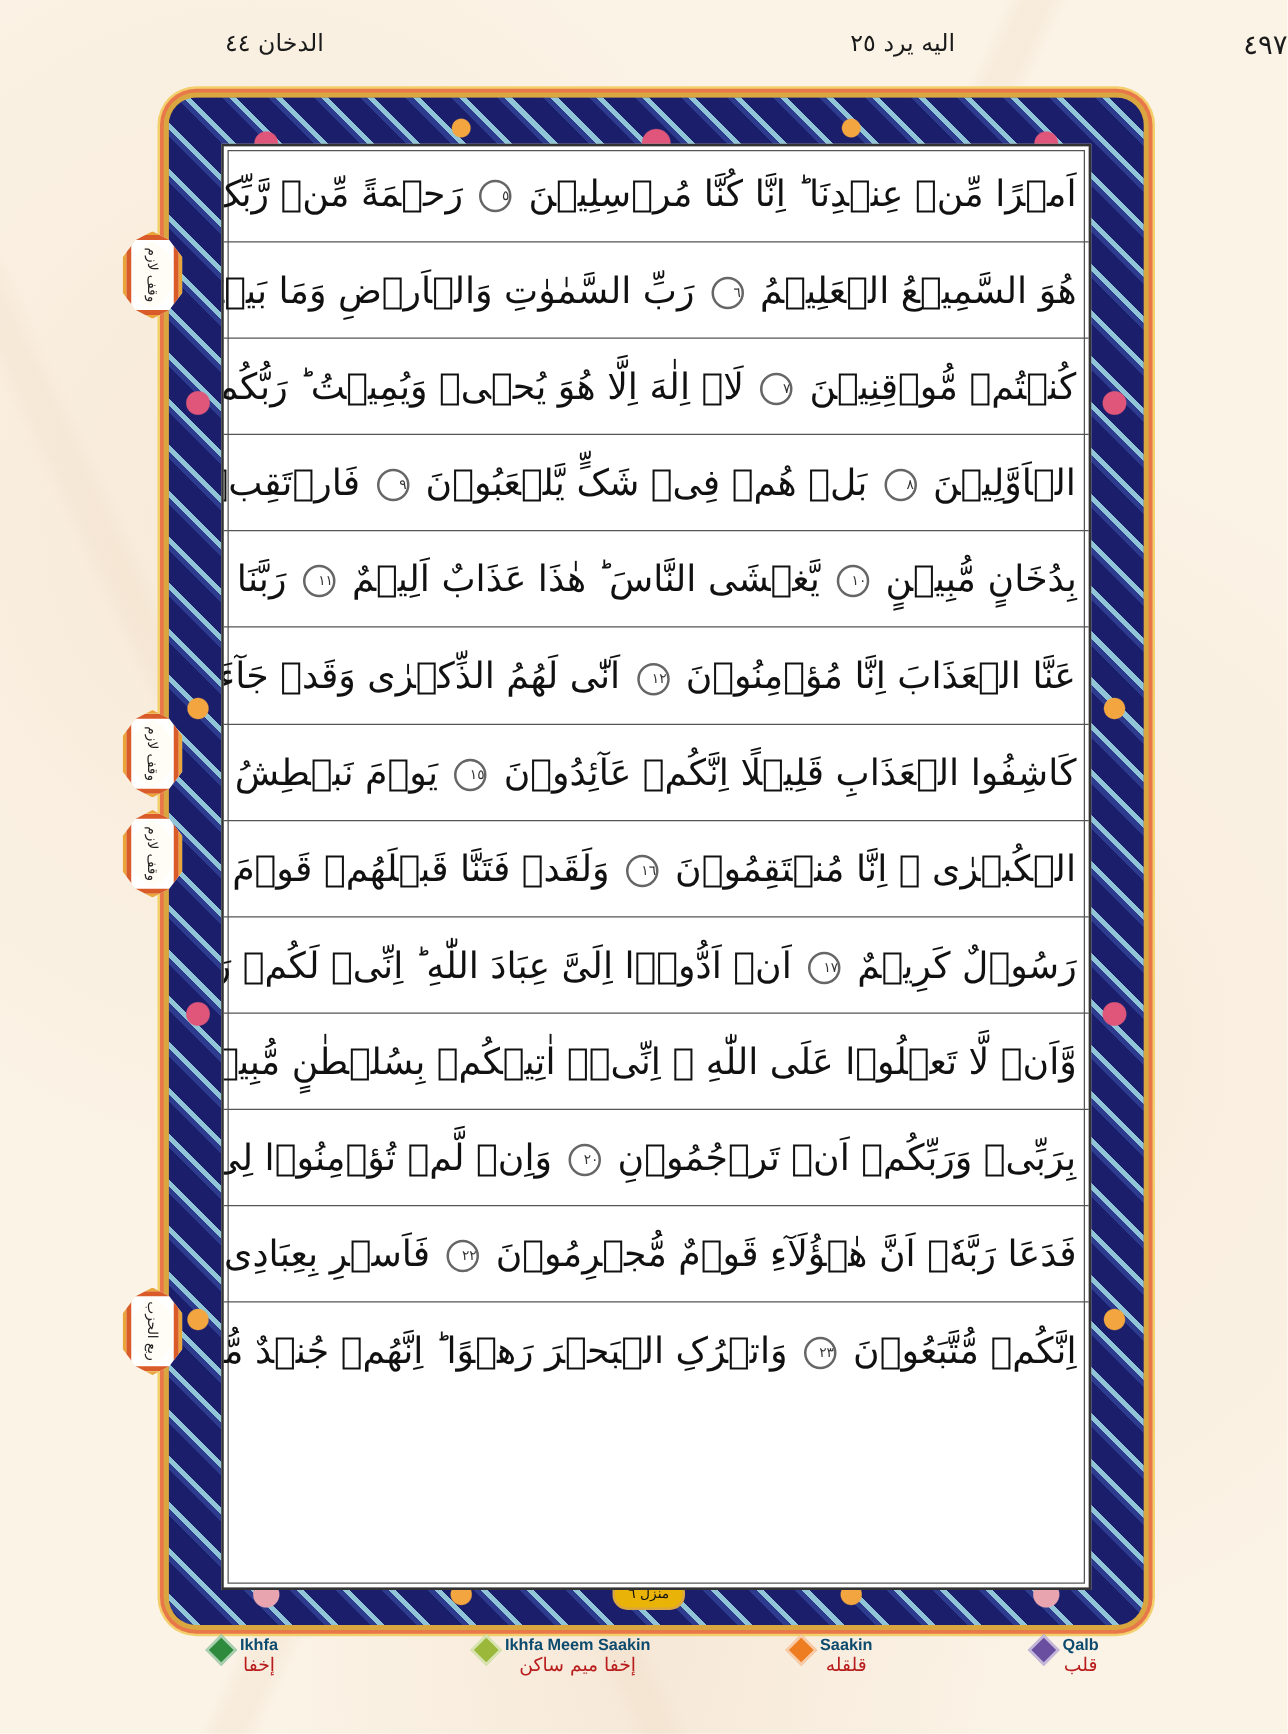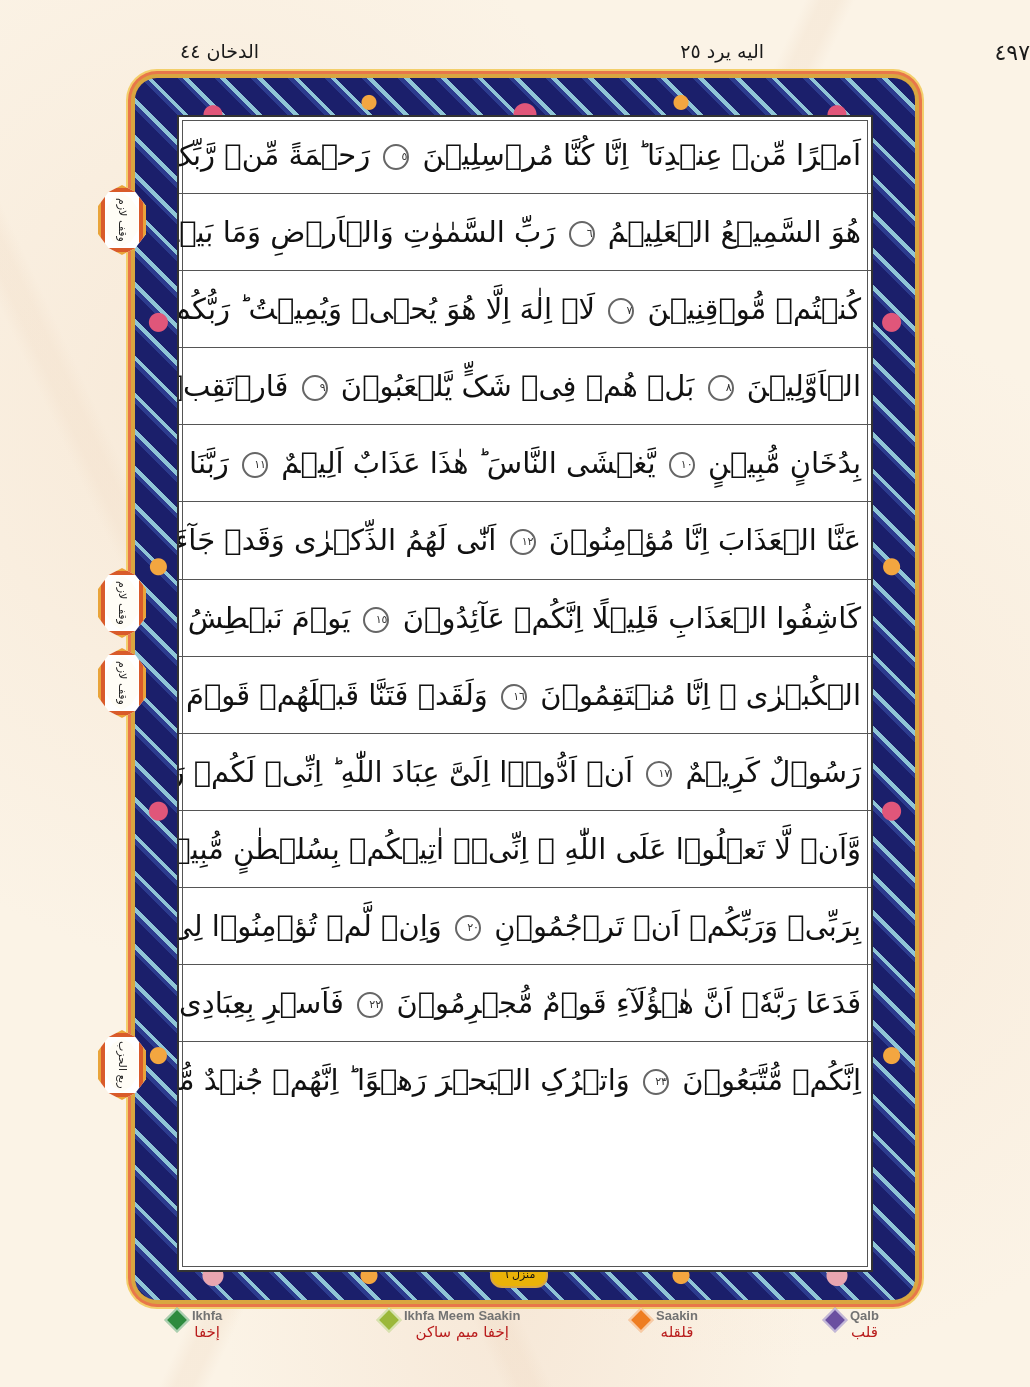--- a/index.html
+++ b/index.html
@@ -11,21 +11,21 @@
       radial-gradient(ellipse at 20% 30%, rgba(240,215,190,0.35) 0%, transparent 40%),
       radial-gradient(ellipse at 75% 60%, rgba(240,215,190,0.30) 0%, transparent 45%),
       radial-gradient(ellipse at 50% 90%, rgba(235,205,180,0.30) 0%, transparent 40%),
       linear-gradient(115deg, transparent 0 48%, rgba(230,200,170,0.18) 49% 50%, transparent 51%),
       linear-gradient(65deg, transparent 0 30%, rgba(230,200,170,0.15) 31% 32%, transparent 33%);
     font-family: "DejaVu Sans", sans-serif;
     color: #111;
   }
 
   
-  .header { position: absolute; top: 40px; left: 0; width: 924px; height: 40px; }
+  .header { position: absolute; top: 24px; left: 0; width: 924px; height: 40px; }
   .hdr { position: absolute; top: 0; font-family: "DejaVu Sans", sans-serif; font-size: 19px; color: #1a1a1a; direction: rtl; }
   .hdr-left { left: 180px; }
   .hdr-center { left: 0; width: 1030px; font-size: 22px; font-weight: normal; }
   .hdr-right { right: 160px; }
 
   
   .frame {
     position: absolute; left: 135px; top: 78px; width: 780px; height: 1222px;
     border-radius: 22px;
     background:
@@ -94,21 +94,21 @@
   }
   .badge-text {
     position: relative; writing-mode: vertical-rl; font-size: 11px; color: #222; direction: rtl;
   }
 
   
   .legend { position: absolute; top: 1308px; left: 0; width: 1030px; height: 60px; }
   .leg { position: absolute; top: 0; display: flex; align-items: flex-start; gap: 6px; }
   .diamond { width: 18px; height: 18px; transform: rotate(45deg); margin-top: 3px; border: 2px solid rgba(255,255,255,0.6); }
   .leg-text { display: flex; flex-direction: column; align-items: center; }
-  .leg-en { font-family: "Liberation Sans", sans-serif; font-weight: bold; font-size: 13px; color: #737373; }
+  .leg-en { font-family: "Liberation Sans", sans-serif; font-weight: bold; font-size: 13px; color: #0c4a6e; }
   .leg-ar { font-family: "DejaVu Sans", sans-serif; font-size: 15px; color: #b91c1c; direction: rtl; }
 </style>
 </head>
 <body>
 
 <div class="header">
   <span class="hdr hdr-left">الدخان ٤٤</span>
   <span class="hdr hdr-center">٤٩٧</span>
   <span class="hdr hdr-right">اليه يرد ٢٥</span>
 </div>

